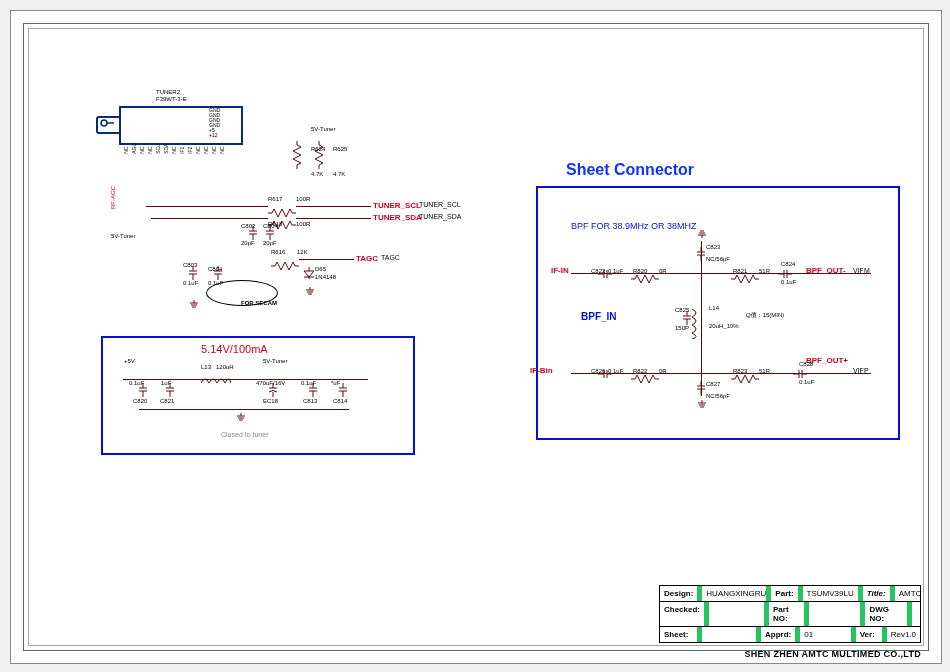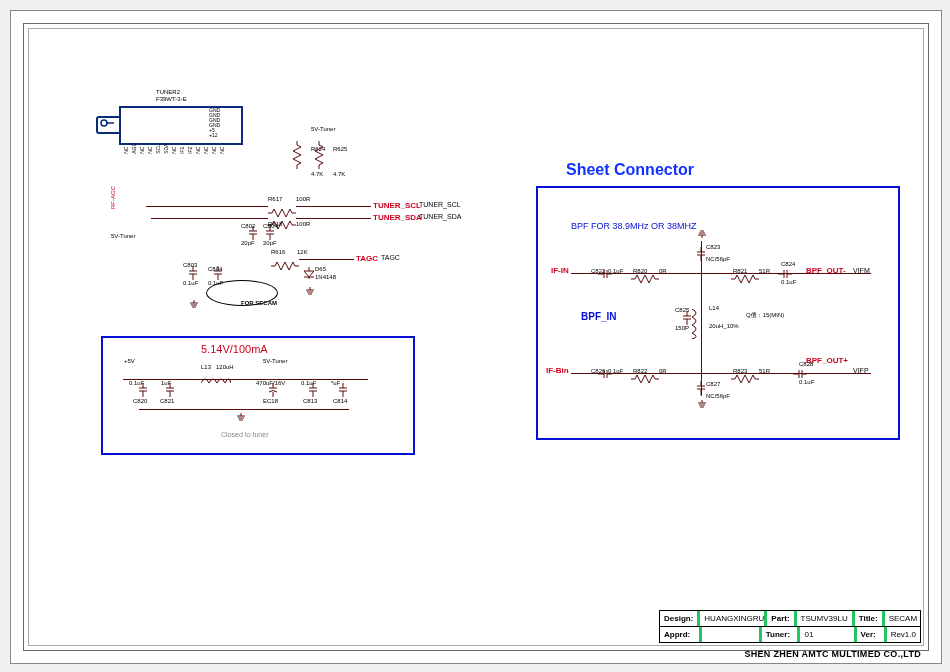--- a/index.html
+++ b/index.html
@@ -45,21 +45,21 @@
     position: absolute;
     right: 20px;
     bottom: 20px;
     width: 260px;
     font-size: 8px;
     border: 1px solid #000;
     background: #fff;
   }
   .tb-row { display: flex; border-bottom: 1px solid #000; }
   .tb-row:last-child { border-bottom: none; }
-  .tb-cell { padding: 3px 4px; border-right: 3px solid #22c55e; }
+  .tb-cell { padding: 3px 4px; border-right: 5px solid #22c55e; }
   .tb-cell:last-child { border-right: none; }
   .lbl { font-weight: bold; }
   .company {
     position: absolute;
     right: 20px;
     bottom: 4px;
     font-size: 9px;
     font-weight: bold;
     letter-spacing: 0.3px;
   }
@@ -385,21 +385,21 @@
   <div class="box-blue" style="left:525px; top:175px; width:360px; height:250px;"></div>
 
   <div class="t bpf-note" style="left:560px; top:210px;">BPF FOR 38.9MHz OR 38MHZ</div>
   <div class="t bpf-in" style="left:570px; top:300px;">BPF_IN</div>
 
   <div class="t net-red" style="left:540px; top:255px;">IF-IN</div>
   <div class="wire wire-h wire-dk" style="left:560px; top:262px; width:300px;"></div>
   <div class="t net-red" style="left:795px; top:255px;">BPF_OUT-</div>
   <div class="t net-black" style="left:842px; top:256px;">VIFM</div>
 
-  <div class="t net-red" style="left:535px; top:355px;">IF-Bin</div>
+  <div class="t net-red" style="left:519px; top:355px;">IF-Bin</div>
   <div class="wire wire-h wire-dk" style="left:560px; top:362px; width:300px;"></div>
   <div class="t net-red" style="left:795px; top:345px;">BPF_OUT+</div>
   <div class="t net-black" style="left:842px; top:356px;">VIFP</div>
 
   <div class="cap" style="left:590px; top:256px; transform:rotate(90deg);"><svg viewBox="0 0 8 14">
         <line x1="4" y1="0" x2="4" y2="5" stroke="#5a0a0a"></line>
         <line x1="0" y1="5" x2="8" y2="5" stroke="#5a0a0a"></line>
         <line x1="0" y1="8" x2="8" y2="8" stroke="#5a0a0a"></line>
         <line x1="4" y1="8" x2="4" y2="14" stroke="#5a0a0a"></line>
       </svg></div>
@@ -504,27 +504,35 @@
         <line x1="2" y1="5" x2="8" y2="5" stroke="#5a0a0a"></line>
         <line x1="3" y1="7" x2="7" y2="7" stroke="#5a0a0a"></line>
       </svg></div>
 
   <div class="title-block">
     <div class="tb-row">
       <div class="tb-cell lbl" style="width:36px;">Design:</div>
       <div class="tb-cell" style="width:56px;">HUANGXINGRU</div>
       <div class="tb-cell lbl" style="width:32px;">Part:</div>
       <div class="tb-cell" style="width:52px;">TSUMV39LU</div>
-      <div class="tb-cell lbl" style="width:26px;">Title:</div>
-      <div class="tb-cell" style="flex:1;">SECAM</div>
+      <div class="tb-cell lbl" style="width:26px;font-style:italic;">Title:</div>
+      <div class="tb-cell" style="flex:1;">AMTC</div>
     </div>
     <div class="tb-row">
-      <div class="tb-cell lbl" style="width:36px;">Apprd:</div>
+      <div class="tb-cell lbl" style="width:36px;">Checked:</div>
       <div class="tb-cell" style="width:56px;"></div>
-      <div class="tb-cell lbl" style="width:32px;">Tuner:</div>
+      <div class="tb-cell lbl" style="width:32px;">Part NO:</div>
+      <div class="tb-cell" style="width:52px;"></div>
+      <div class="tb-cell lbl" style="width:40px;">DWG NO:</div>
+      <div class="tb-cell" style="flex:1;"></div>
+    </div>
+    <div class="tb-row">
+      <div class="tb-cell lbl" style="width:36px;">Sheet:</div>
+      <div class="tb-cell" style="width:56px;"></div>
+      <div class="tb-cell lbl" style="width:32px;">Apprd:</div>
       <div class="tb-cell" style="width:52px;">01</div>
       <div class="tb-cell lbl" style="width:22px;">Ver:</div>
       <div class="tb-cell" style="flex:1;">Rev1.0</div>
     </div>
   </div>
   <div class="company">SHEN ZHEN AMTC MULTIMED CO.,LTD</div>
 
 </div>
 
 </body></html>

